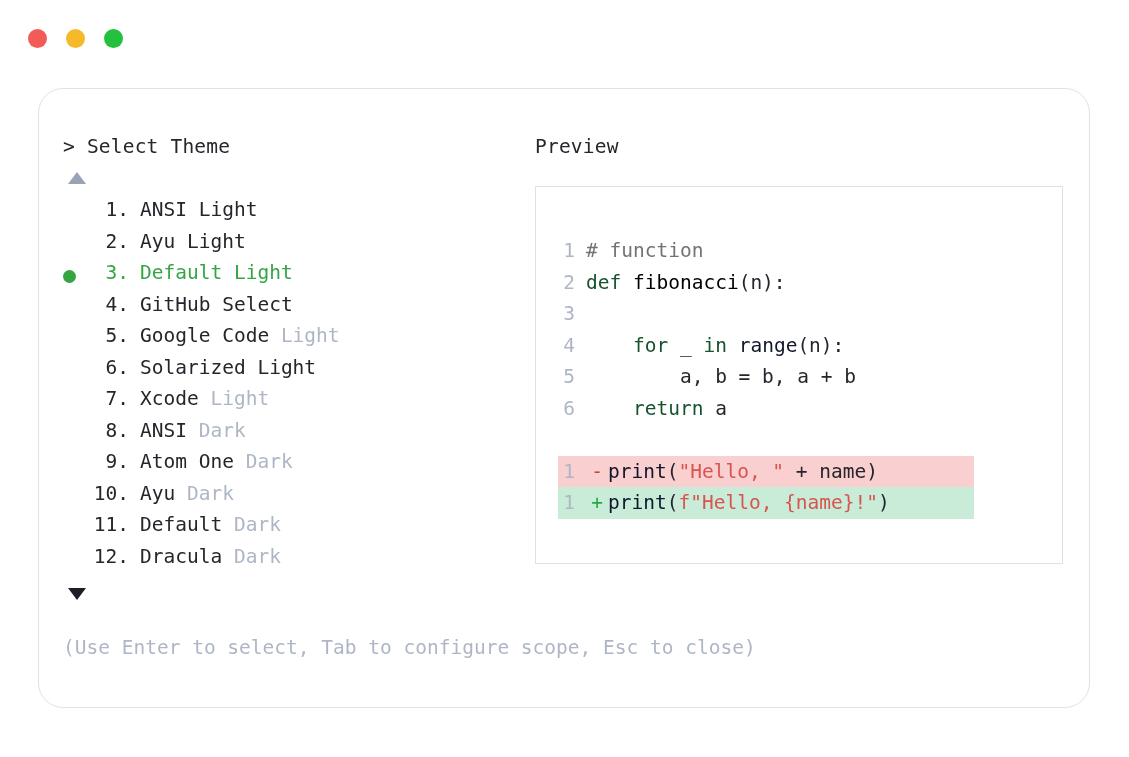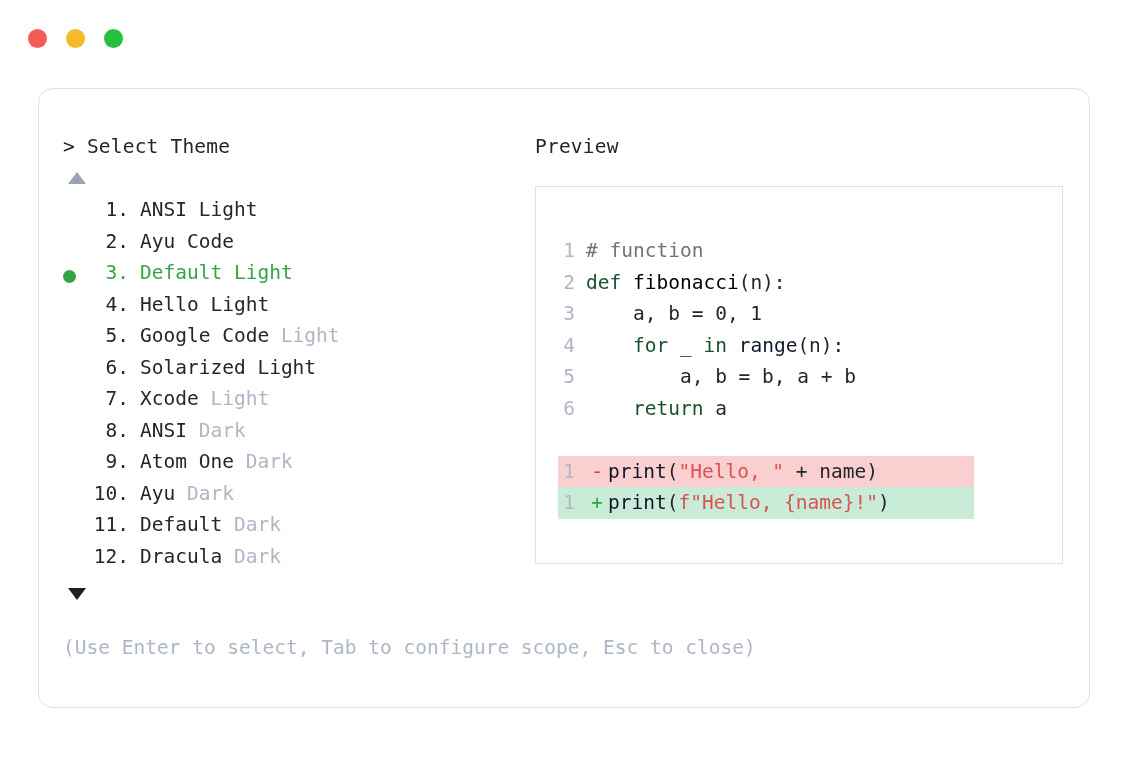--- a/index.html
+++ b/index.html
@@ -34,21 +34,21 @@
 
   
   .card {
     position: absolute;
     left: 38px;
     top: 88px;
     width: 1052px;
     height: 620px;
     box-sizing: border-box;
     border: 1.5px solid #e1e2e8;
-    border-radius: 15px;
+    border-radius: 25px;
     background: #ffffff;
   }
 
   
   .columns {
     position: absolute;
     left: 0;
     top: 0;
     width: 100%;
     height: 100%;
@@ -212,42 +212,42 @@
 </div>
 
 <div class="card">
   <div class="columns">
 
     <div class="left-col">
       <div class="heading">&gt; Select Theme</div>
       <div class="arrow-up"></div>
       <div class="theme-list" id="theme-list">
           <div class="theme-row"><div class="bullet-cell"></div><div class="num-cell">1.</div><div class="name-cell">ANSI Light</div></div>
-          <div class="theme-row"><div class="bullet-cell"></div><div class="num-cell">2.</div><div class="name-cell">Ayu Code</div></div>
+          <div class="theme-row"><div class="bullet-cell"></div><div class="num-cell">2.</div><div class="name-cell">Ayu Light</div></div>
           <div class="theme-row selected"><div class="bullet-cell"><div class="bullet"></div></div><div class="num-cell">3.</div><div class="name-cell">Default Light</div></div>
-          <div class="theme-row"><div class="bullet-cell"></div><div class="num-cell">4.</div><div class="name-cell">Hello Light</div></div>
+          <div class="theme-row"><div class="bullet-cell"></div><div class="num-cell">4.</div><div class="name-cell">GitHub Select</div></div>
           <div class="theme-row"><div class="bullet-cell"></div><div class="num-cell">5.</div><div class="name-cell">Google Code<span class="variant"> Light</span></div></div>
           <div class="theme-row"><div class="bullet-cell"></div><div class="num-cell">6.</div><div class="name-cell">Solarized Light</div></div>
           <div class="theme-row"><div class="bullet-cell"></div><div class="num-cell">7.</div><div class="name-cell">Xcode<span class="variant"> Light</span></div></div>
           <div class="theme-row"><div class="bullet-cell"></div><div class="num-cell">8.</div><div class="name-cell">ANSI<span class="variant"> Dark</span></div></div>
           <div class="theme-row"><div class="bullet-cell"></div><div class="num-cell">9.</div><div class="name-cell">Atom One<span class="variant"> Dark</span></div></div>
           <div class="theme-row"><div class="bullet-cell"></div><div class="num-cell">10.</div><div class="name-cell">Ayu<span class="variant"> Dark</span></div></div>
           <div class="theme-row"><div class="bullet-cell"></div><div class="num-cell">11.</div><div class="name-cell">Default<span class="variant"> Dark</span></div></div>
           <div class="theme-row"><div class="bullet-cell"></div><div class="num-cell">12.</div><div class="name-cell">Dracula<span class="variant"> Dark</span></div></div>
         </div>
       <div class="arrow-down"></div>
     </div>
 
     <div class="right-col">
       <div class="heading">Preview</div>
       <div class="preview-panel">
         <div class="code" id="code-block">
             <div class="code-line"><span class="ln">1</span><span class="code-text"><span class="tok-comment"># function</span></span></div>
             <div class="code-line"><span class="ln">2</span><span class="code-text"><span class="tok-kw">def </span><span class="tok-fn">fibonacci</span><span class="tok-plain">(n):</span></span></div>
-            <div class="code-line"><span class="ln">3</span><span class="code-text"><span class="tok-plain">    a, b = 0, 1</span></span></div>
+            <div class="code-line"><span class="ln">3</span></div>
             <div class="code-line"><span class="ln">4</span><span class="code-text"><span class="tok-plain">    </span><span class="tok-kw">for</span><span class="tok-plain"> _ </span><span class="tok-kw">in</span><span class="tok-plain"> </span><span class="tok-builtin">range</span><span class="tok-plain">(n):</span></span></div>
             <div class="code-line"><span class="ln">5</span><span class="code-text"><span class="tok-plain">        a, b = b, a + b</span></span></div>
             <div class="code-line"><span class="ln">6</span><span class="code-text"><span class="tok-plain">    </span><span class="tok-kw">return</span><span class="tok-plain"> a</span></span></div>
             <div class="blank-line"></div>
             <div class="diff-line diff-del"><span class="ln">1</span><span class="diff-sign sign-del">-</span><span class="code-text"><span class="tok-builtin">print</span><span class="tok-plain">(</span><span class="tok-str">"Hello, "</span><span class="tok-plain"> + name)</span></span></div>
             <div class="diff-line diff-add"><span class="ln">1</span><span class="diff-sign sign-add">+</span><span class="code-text"><span class="tok-builtin">print</span><span class="tok-plain">(</span><span class="tok-str">f"Hello, {name}!"</span><span class="tok-plain">)</span></span></div>
           </div>
       </div>
     </div>
 

